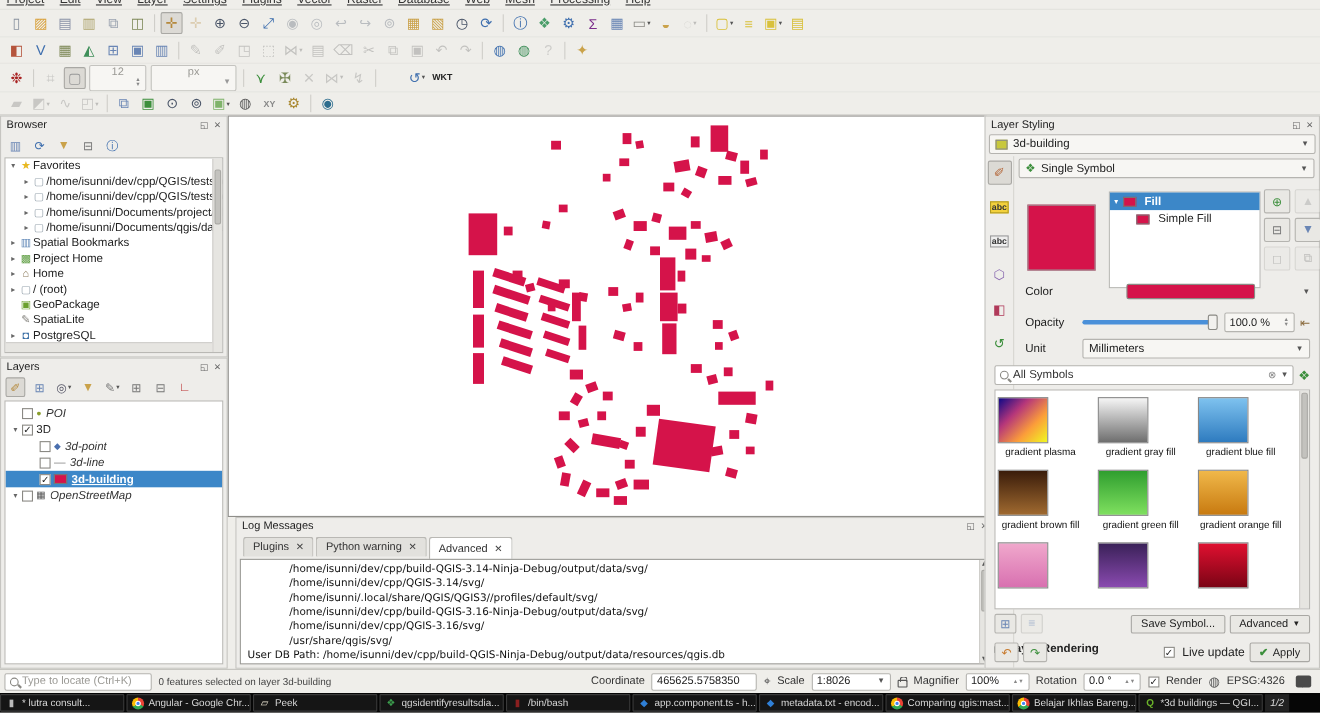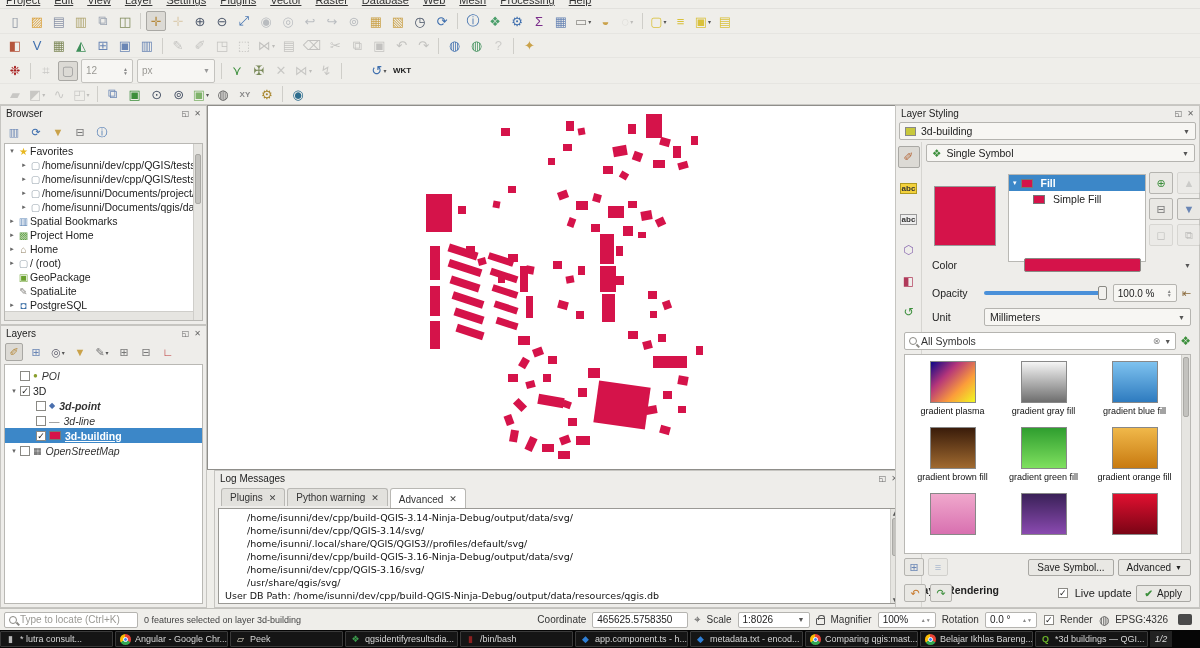--- a/index.html
+++ b/index.html
@@ -13,21 +13,21 @@
 
   
   .toolbar { position:absolute; left:0; right:0; display:flex; align-items:center; padding-left:4px; background:#efeeea; }
   #tb1{ top:9px; height:24px; } #tb2{ top:33px; height:24px; border-top:1px solid #e6e5e1;}
   #tb3{ top:57px; height:26px; border-top:1px solid #e6e5e1;} #tb4{ top:83px; height:22px; border-top:1px solid #e6e5e1; border-bottom:1px solid #c9c8c4;}
   .tbtn { height:20px; min-width:20px; padding:0 1px; display:flex; align-items:center; justify-content:center; font-size:13px; border:1px solid transparent; border-radius:2px; margin:0 1px; cursor:default;}
   .tbtn.active { background:#dcdad5; border-color:#a9a8a4; }
   .tbtn.disabled { opacity:.32; }
   .tbtn .dd { font-size:6px; color:#555; margin-left:1px; }
   .sep { width:1px; height:16px; background:#cfcec9; margin:0 4px; }
-  .tspin,.tcombo { height:24px; background:#f7f6f3; border:1px solid #c4c3bf; border-radius:2px; display:flex; align-items:center; font-size:10px; color:#9a9994; padding:0 4px; margin:9px 2px;}
+  .tspin,.tcombo { height:24px; background:#f7f6f3; border:1px solid #c4c3bf; border-radius:2px; display:flex; align-items:center; font-size:10px; color:#9a9994; padding:0 4px; margin:9px 2px;flex-direction:column;}
   .tspin .ud,.spin .ud { margin-left:auto; display:flex; flex-direction:column; font-size:5px; line-height:4px; color:#888; padding-left:4px;}
   .tcombo .cda { margin-left:auto; font-size:7px; color:#999; padding-left:10px;}
 
   
   .panel { position:absolute; background:#eeedea; border:1px solid #c6c5c1; }
   .ptitle { height:15px; display:flex; align-items:center; font-size:10px; padding:4px 5px; color:#222; }
   .pbtns { margin-left:auto; color:#666; font-size:8px; display:flex; gap:5px;}
   .ptb { height:22px; display:flex; align-items:center; gap:2px; padding:0 3px; }
   .ptb .tbtn{ height:18px; min-width:18px; font-size:11px;}
   .treebox { position:absolute; left:3px; right:3px; bottom:3px; background:#fff; border:1px solid #b9b8b4; overflow:hidden; }
@@ -45,21 +45,21 @@
   #canvas { position:absolute; left:207px; top:105px; width:690px; height:365px; background:#fff; border:1px solid #8f8e8a; }
 
   
   #log { left:214px; top:470px; width:690px; height:138px; }
   .tabs { display:flex; gap:2px; padding:2px 4px 0 6px; height:20px;}
   .tab { display:flex; align-items:center; gap:6px; padding:2px 8px; font-size:10px; background:#e2e1dd; border:1px solid #b9b8b4; border-bottom:none; border-radius:3px 3px 0 0; color:#333;}
   .tab.active { background:#fff; height:21px; }
   .tab .x { font-size:9px; font-weight:bold; color:#444;}
   .logbody { position:absolute; left:3px; right:3px; top:37px; bottom:3px; background:#fff; border:1px solid #9a9995; overflow:hidden; font-family:"DejaVu Sans","Liberation Sans",sans-serif;}
   .logline { font-size:9.5px; line-height:13px; color:#111; white-space:nowrap; padding-left:6px;}
-  .logline.ind { padding-left:28px; }
+  .logline.ind { padding-left:44px; }
 
   
   #styling { left:895px; top:105px; width:305px; height:503px; }
   .combo { background:#f7f6f3; border:1px solid #b5b4b0; border-radius:2px; height:18px; display:flex; align-items:center; font-size:10.5px; padding:0 5px; color:#222;}
   .combo .cda { margin-left:auto; font-size:7px; color:#555;}
   #iconstrip { position:absolute; left:0; top:36px; bottom:0; width:26px; border-right:1px solid #d6d5d1; display:flex; flex-direction:column; align-items:center; padding-top:4px; gap:9px;}
   .stripbtn { width:22px; height:22px; display:flex; align-items:center; justify-content:center; font-size:12px; border:1px solid transparent; border-radius:2px;}
   .stripbtn.sel { background:#dcdad5; border-color:#a9a8a4;}
   .abcbadge { font-size:8px; font-weight:bold; background:#f3d13c; color:#333; padding:0 1px; border:1px solid #b09a20;}
   .abcbadge.plain{ background:#eee; border-color:#999;}
@@ -71,21 +71,21 @@
   .sbtn.dis { opacity:.4; }
   .frow { position:absolute; left:36px; right:8px; display:flex; align-items:center; }
   .flabel { width:52px; font-size:10.5px; color:#222; flex:none;}
   .colorbar { flex:1; height:14px; border:1px solid #8a8984; border-radius:2px; }
   .spin { height:18px; background:#f7f6f3; border:1px solid #b5b4b0; border-radius:2px; display:flex; align-items:center; font-size:10px; padding:0 4px; color:#222;}
   .slider { flex:1; height:4px; background:#4a90d9; border-radius:2px; position:relative; margin-right:8px;}
   .slider .knob { position:absolute; right:-2px; top:-5px; width:9px; height:14px; background:#f2f1ee; border:1px solid #8a8984; border-radius:2px;}
   .searchbox { background:#fff; border:1px solid #b5b4b0; border-radius:2px; height:18px; display:flex; align-items:center; font-size:10.5px; color:#333; padding:0 4px; gap:4px;}
   #gallery { position:absolute; background:#fff; border:1px solid #b9b8b4; overflow:hidden;}
   .gal-grid { display:grid; grid-template-columns:1fr 1fr 1fr; padding:6px 10px 0 2px; row-gap:10px;}
-  .gcell { display:flex; flex-direction:column; align-items:center; }
+  .gcell { display:flex; flex-direction:column; }
   .gswatch { width:46px; height:42px; border:1px solid #888; }
   .glabel { font-size:9px; text-align:center; line-height:11px; margin-top:3px; width:78px; color:#111;}
   .btn { background:#e9e8e4; border:1px solid #a9a8a4; border-radius:2px; font-size:10px; padding:2px 8px; color:#222; display:inline-flex; align-items:center; gap:4px;}
   
   
   #statusbar { position:absolute; left:0; right:0; top:608px; height:22px; background:#efeeea; border-top:1px solid #c2c1bd; display:flex; align-items:center; padding:0 4px; gap:6px; font-size:10px; color:#333;}
   .locate { width:134px; height:16px; background:#fff; border:1px solid #b5b4b0; border-radius:2px; display:flex; align-items:center; padding:0 4px; gap:3px; color:#9a9994;}
   .sb-field { height:16px; background:#fff; border:1px solid #b5b4b0; border-radius:2px; display:flex; align-items:center; padding:0 4px; font-size:10px; color:#222;}
   .mag { width:8px; height:8px; border:1.5px solid #8a8984; border-radius:50%; position:relative; flex:none;}
   .mag:after{ content:""; position:absolute; width:4px; height:1.5px; background:#8a8984; transform:rotate(45deg); right:-4px; bottom:-2px;}
@@ -549,21 +549,21 @@
           </div>
           <div class="trow" style="height:15px;padding-left:4px;">
             <span class="exp">▾</span>
             <span class="cbx">✓</span>
             <span class="lbl" style="">3D</span>
           </div>
           <div class="trow" style="height:15px;padding-left:20px;">
             <span class="exp"></span>
             <span class="cbx"></span>
             <span style="color:#4a6fae;font-size:8px;margin-right:4px;">◆</span>
-            <span class="lbl" style="font-style:italic;color:#333;font-weight:bold;">3d-point</span>
+            <span class="lbl" style="font-style:italic;color:#333;">3d-point</span>
           </div>
           <div class="trow" style="height:15px;padding-left:20px;">
             <span class="exp"></span>
             <span class="cbx"></span>
             <span style="color:#888;margin-right:4px;">—</span>
             <span class="lbl" style="font-style:italic;color:#333;">3d-line</span>
           </div>
           <div class="trow" style="height:15px;padding-left:20px;background:#3c87c8;color:#fff;">
             <span class="exp"></span>
             <span class="cbx">✓</span>

